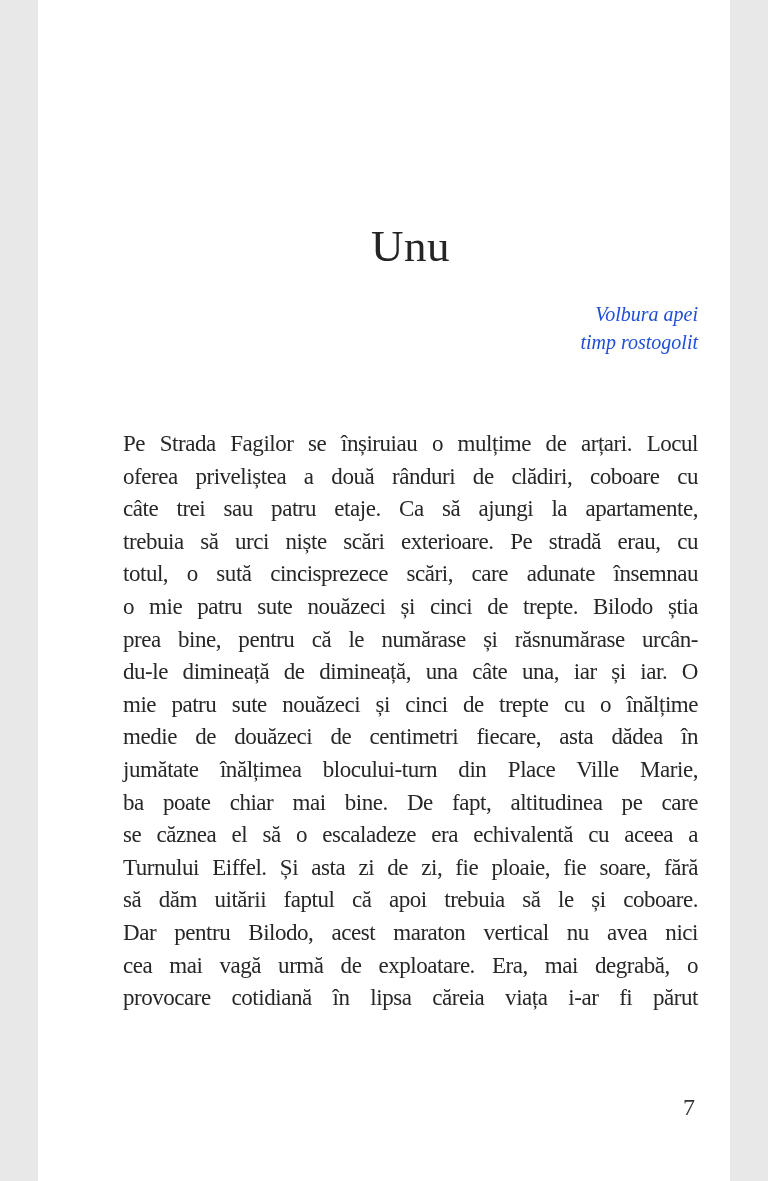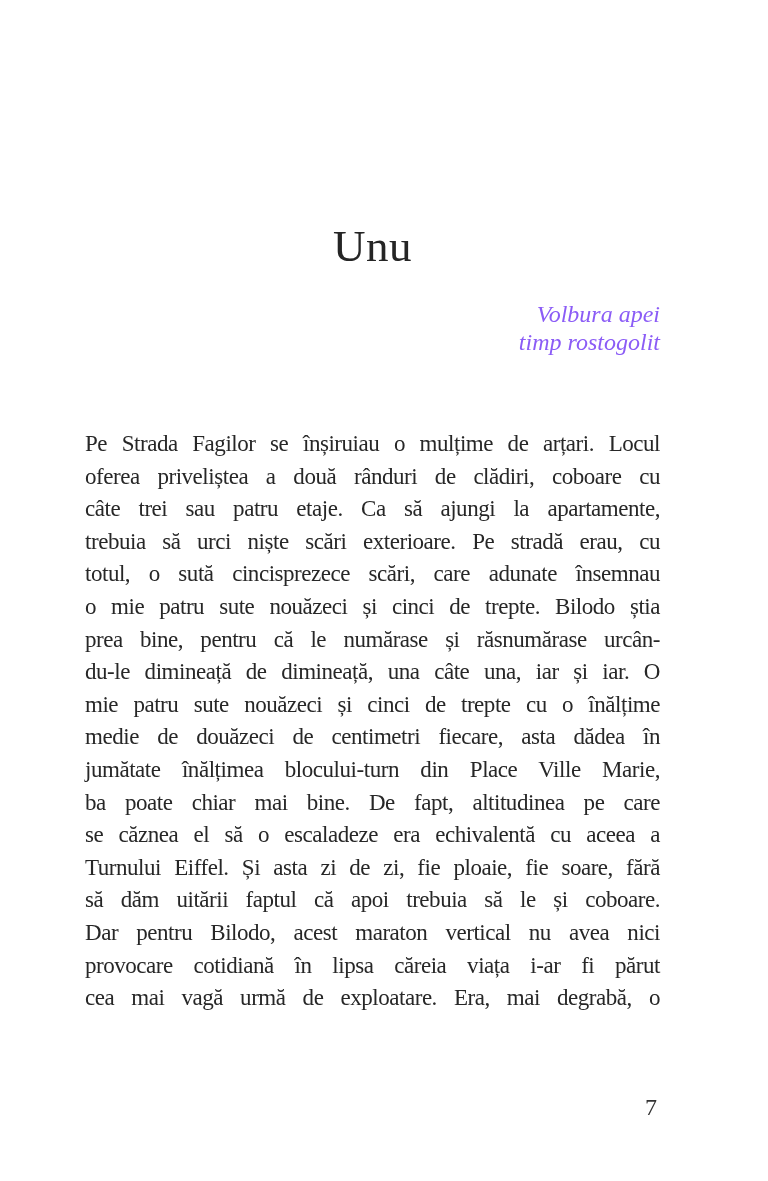--- a/index.html
+++ b/index.html
@@ -1,19 +1,19 @@
 <!DOCTYPE html>
 <html><head>
 <meta charset="utf-8">
 <style>
   * { margin: 0; padding: 0; box-sizing: border-box; }
   html, body { background: #e8e8e8; }
   .page {
     position: relative;
-    width: 768px;
+    width: 692px;
     height: 1181px;
     margin: 0 auto;
     background: #ffffff;
     font-family: "Liberation Serif", "DejaVu Serif", serif;
     color: #2a2a2a;
     overflow: hidden;
   }
   .textblock {
     position: absolute;
     left: 85px;
@@ -24,23 +24,23 @@
     text-align: center;
     font-size: 45px;
     line-height: 1.0;
     letter-spacing: 0.01em;
     color: #252525;
   }
   .epigraph {
     top: 301px;
     text-align: right;
     font-style: italic;
-    font-size: 24px;
+    font-size: 20px;
     line-height: 27.5px;
-    color: #8b5cf6;
+    color: #1d4ed8;
   }
   .body-copy {
     top: 428px;
     font-size: 23px;
     letter-spacing: -0.02em;
     color: #272727;
   }
   .bline {
     text-align: justify;
     text-align-last: justify;
@@ -78,19 +78,19 @@
     <div class="bline">prea bine, pentru că le numărase și răsnumărase urcân-</div>
     <div class="bline">du-le dimineață de dimineață, una câte una, iar și iar. O</div>
     <div class="bline">mie patru sute nouăzeci și cinci de trepte cu o înălțime</div>
     <div class="bline">medie de douăzeci de centimetri fiecare, asta dădea în</div>
     <div class="bline">jumătate înălțimea blocului-turn din Place Ville Marie,</div>
     <div class="bline">ba poate chiar mai bine. De fapt, altitudinea pe care</div>
     <div class="bline">se căznea el să o escaladeze era echivalentă cu aceea a</div>
     <div class="bline">Turnului Eiffel. Și asta zi de zi, fie ploaie, fie soare, fără</div>
     <div class="bline">să dăm uitării faptul că apoi trebuia să le și coboare.</div>
     <div class="bline">Dar pentru Bilodo, acest maraton vertical nu avea nici</div>
+    <div class="bline">cea mai vagă urmă de exploatare. Era, mai degrabă, o</div>
     <div class="bline">provocare cotidiană în lipsa căreia viața i-ar fi părut</div>
-    <div class="bline">cea mai vagă urmă de exploatare. Era, mai degrabă, o</div>
   </div>
 
   <div class="textblock folio">7</div>
 
 </div>
 
 </body></html>

